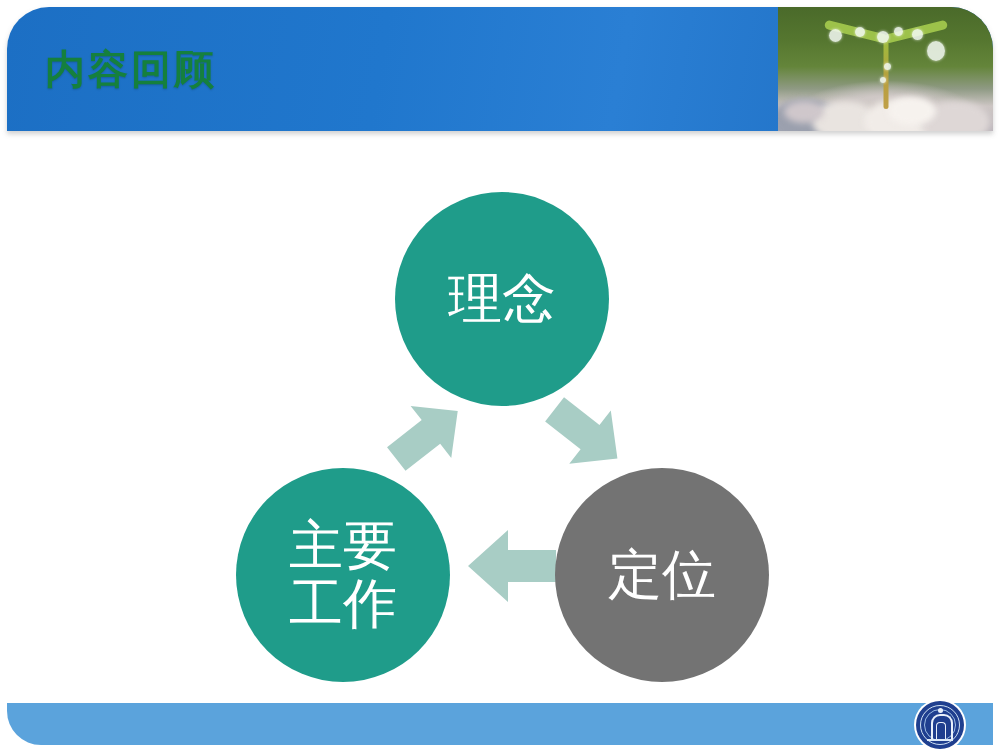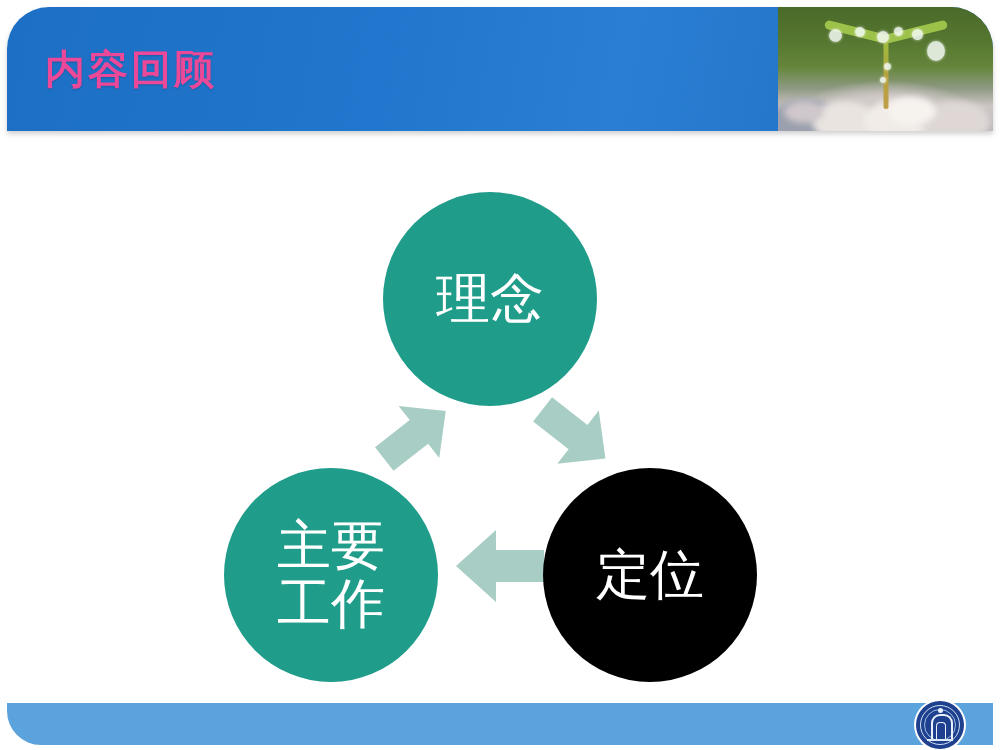--- a/index.html
+++ b/index.html
@@ -18,21 +18,21 @@
   }
   .header-bar{
     position:absolute;left:0;top:0;width:100%;height:100%;
     background:linear-gradient(100deg,#1c6fc4 0%,#2077cd 38%,#2a7fd4 62%,#1d6cc0 100%);
     border-radius:42px 42px 0 0;
     box-shadow:0 3px 5px rgba(120,120,120,.35);
   }
   .header-title{
     position:absolute;left:38px;top:0;height:124px;
     display:flex;align-items:center;
-    color:#ec4899;
+    color:#15803d;
     font-size:40px;font-weight:bold;
     letter-spacing:3px;
     text-shadow:0 1px 2px rgba(0,0,0,.18);
     font-family:"DejaVu Sans","Liberation Sans",sans-serif;
   }
   
   .header-photo{
     position:absolute;right:0px;top:0px;width:215px;height:124px;
     border-radius:0 42px 0 0;
     overflow:hidden;
@@ -67,39 +67,39 @@
   .d1{left:18px;top:4px;width:13px;height:13px;}
   .d2{left:44px;top:2px;width:10px;height:10px;}
   .d3{left:66px;top:6px;width:12px;height:12px;}
   .d4{right:16px;top:16px;width:18px;height:20px;}
   .d5{right:38px;top:4px;width:11px;height:11px;}
   .d6{right:58px;top:2px;width:9px;height:9px;}
   .d7{left:50%;top:38px;width:7px;height:7px;margin-left:-2px;}
   .d8{left:50%;top:52px;width:6px;height:6px;margin-left:-6px;}
 
   
-  .diagram{position:absolute;left:0;top:150px;width:988px;height:540px;}
+  .diagram{position:absolute;left:12px;top:150px;width:988px;height:540px;}
   .node{
     position:absolute;border-radius:50%;
     display:flex;flex-direction:column;align-items:center;justify-content:center;
     color:#ffffff;
     font-family:"DejaVu Sans","Liberation Sans",sans-serif;
     line-height:1.08;
     text-align:center;
   }
   .node .l1,.node .l2{display:block;}
 
   .node-top{
     left:383px;top:42px;width:214px;height:214px;
     background:#1f9c8a;
     font-size:54px;
   }
   .node-right{
     left:543px;top:318px;width:214px;height:214px;
-    background:#000000;
+    background:#737373;
     font-size:54px;
   }
   .node-left{
     left:224px;top:318px;width:214px;height:214px;
     background:#1f9c8a;
     font-size:54px;
   }
 
   .arrow{position:absolute;}
   .arrow svg{display:block;}

